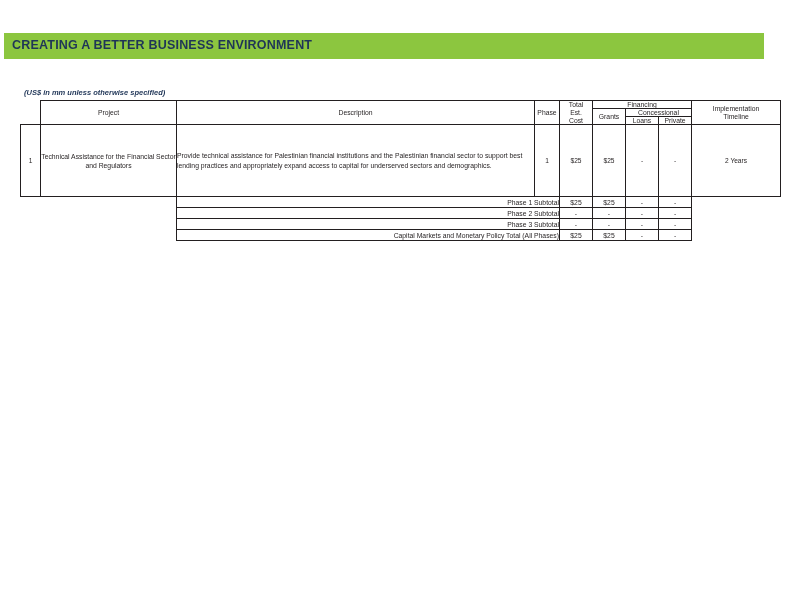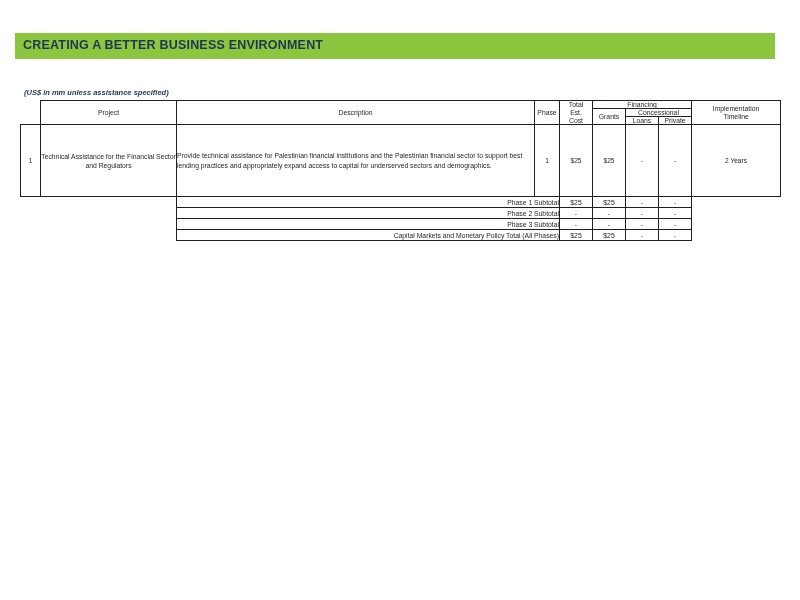--- a/index.html
+++ b/index.html
@@ -19,21 +19,21 @@
   .page {
     position: absolute;
     left: 0; top: 0;
     width: 800px;
     height: 600px;
   }
 
   
   .banner-green {
     position: absolute;
-    left: 15px;
+    left: 4px;
     top: 33px;
     width: 760px;
     height: 26px;
     background: #8cc63f;
   }
   .banner-green .banner-text {
     position: absolute;
     left: 8px;
     top: 5px;
     font-size: 12.5px;
@@ -139,21 +139,21 @@
 </head>
 <body>
 
 <div class="page">
 
   <div class="banner-green">
     <div class="banner-text">CREATING A BETTER BUSINESS ENVIRONMENT</div>
   </div>
 
 
-  <div class="units-note">(US$ in mm unless assistance specified)</div>
+  <div class="units-note">(US$ in mm unless otherwise specified)</div>
 
   <table class="main">
     <colgroup>
       <col style="width:20px">
       <col style="width:136px">
       <col style="width:358px">
       <col style="width:25px">
       <col style="width:33px">
       <col style="width:33px">
       <col style="width:33px">

